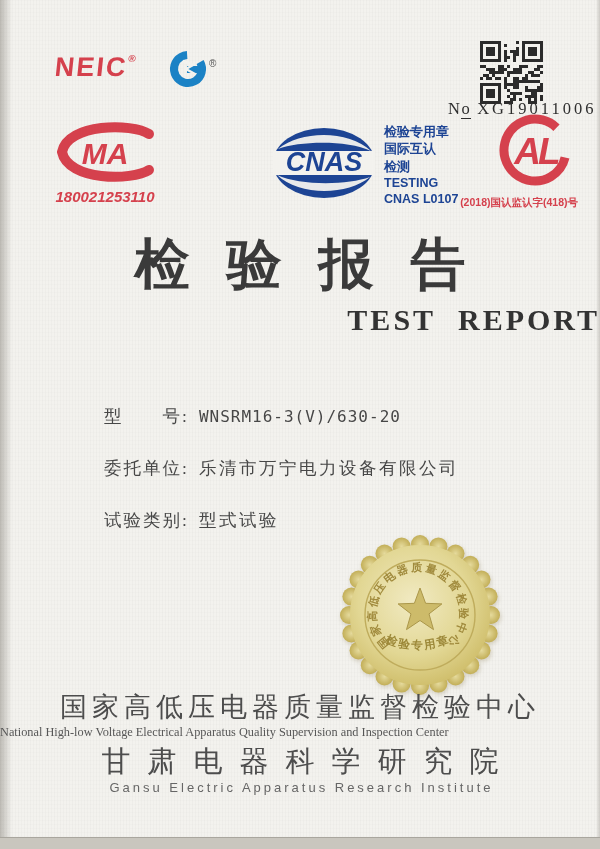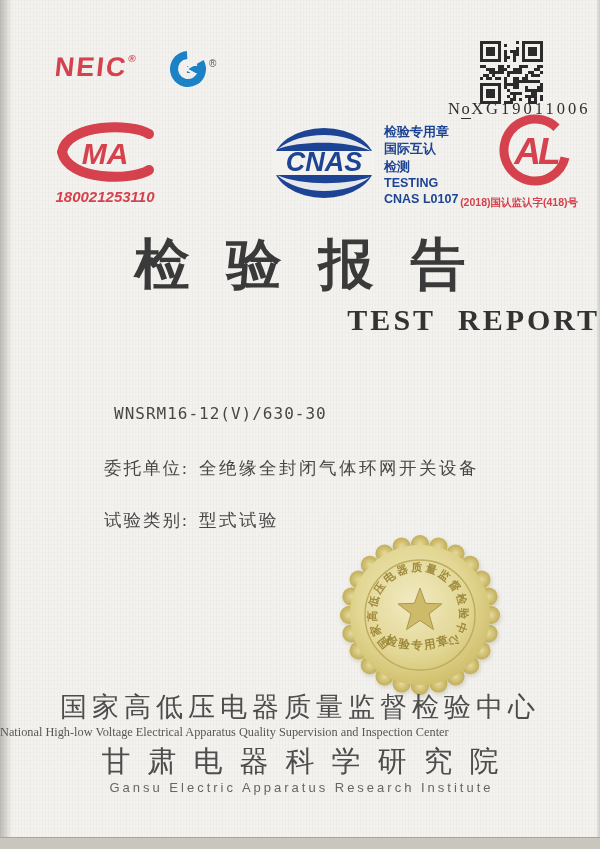--- a/index.html
+++ b/index.html
@@ -26,21 +26,21 @@
         font-family:"Liberation Sans",sans-serif;font-weight:800;font-size:27px;
         letter-spacing:2px;transform:skewX(-6deg);}
   .neic sup{font-size:10px;letter-spacing:0;vertical-align:14px;}
   .g-logo{position:absolute;left:167px;top:45px;}
   .g-logo sup{font-size:10px;color:#555;vertical-align:24px;font-family:"Liberation Sans",sans-serif;}
   .qr{position:absolute;left:478px;top:39px;width:66px;height:66px;display:flex;
       align-items:center;justify-content:center;}
   .report-no{position:absolute;left:448px;top:99px;width:150px;font-size:16.5px;color:#2e2e2e;
       letter-spacing:1.5px;white-space:nowrap;}
   .report-no .no-o{border-bottom:1.5px solid #2e2e2e;}
-  .report-no .num{letter-spacing:3px;}
+  .report-no .num{letter-spacing:3px;margin-left:6px;}
 
   
   .cma{position:absolute;left:50px;top:121px;width:110px;text-align:center;}
   .cma-num{color:var(--red);font-family:"Liberation Sans",sans-serif;font-weight:800;
       font-style:italic;font-size:15px;letter-spacing:0px;margin-top:1px;white-space:nowrap;}
   .ilac{position:absolute;left:164px;top:116px;}
   .cnas{position:absolute;left:271px;top:125px;}
   .acc-text{position:absolute;left:384px;top:123px;color:var(--cnas-blue);
       font-family:"Liberation Sans",sans-serif;font-weight:700;font-size:12.5px;line-height:1.33;}
   .cal{position:absolute;left:436px;top:113px;width:142px;text-align:right;}
@@ -273,25 +273,26 @@
       <text x="44" y="51" text-anchor="middle" font-size="37" font-weight="900" font-style="italic" fill="#d5414d" letter-spacing="-3">AL</text>
     </svg>
     <div class="cal-caption">(2018)国认监认字(418)号</div>
   </div>
 
   <div class="title-zh"><span>检验报告</span></div>
   <div class="title-en">TEST REPORT</div>
 
   <div class="fields">
     <div class="field-row">
-      <span class="field-value mono">WNSRM16-12(V)/630-30</span>
+      <span class="field-label">型　　号:</span>
+      <span class="field-value mono">WNSRM16-3(V)/630-20</span>
     </div>
     <div class="field-row">
       <span class="field-label">委托单位:</span>
-      <span class="field-value">全绝缘全封闭气体环网开关设备</span>
+      <span class="field-value">乐清市万宁电力设备有限公司</span>
     </div>
     <div class="field-row">
       <span class="field-label">试验类别:</span>
       <span class="field-value">型式试验</span>
     </div>
   </div>
 
   <svg class="seal" viewBox="0 0 174 174">
     <defs>
       <radialGradient id="goldGradMain" cx="45%" cy="40%" r="65%">

